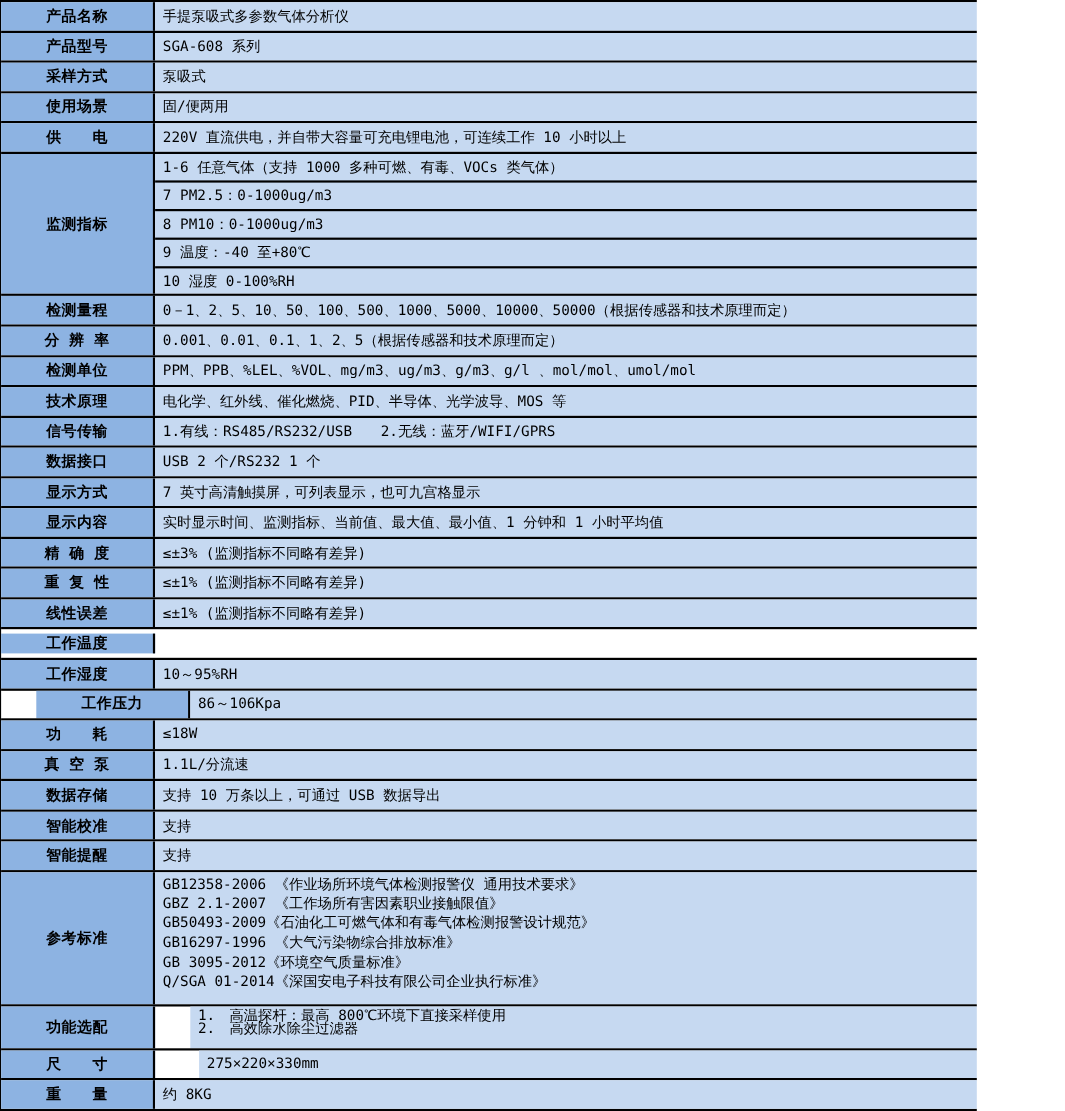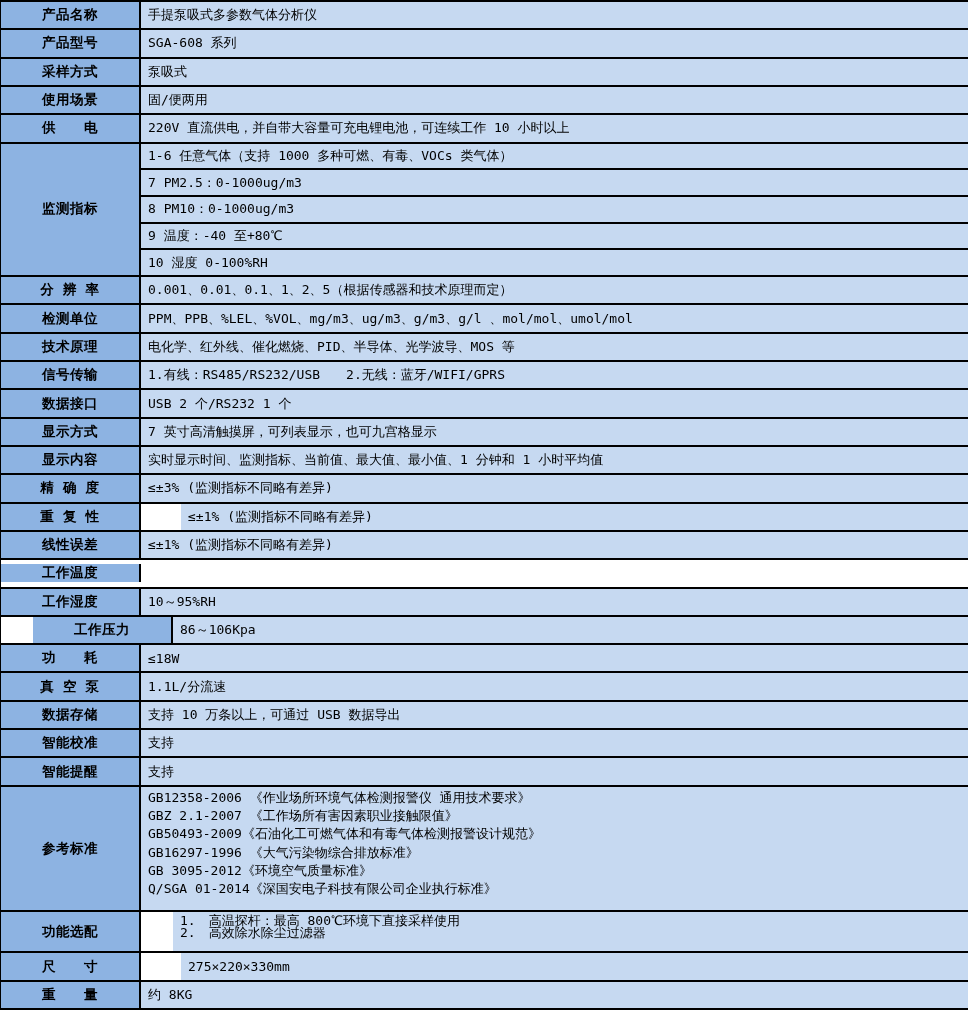--- a/index.html
+++ b/index.html
@@ -5,21 +5,21 @@
   :root{
     --label-bg:#8db3e2;
     --value-bg:#c6d9f1;
     --border:#000000;
     --text:#000000;
   }
   *{box-sizing:border-box;margin:0;padding:0;}
   html,body{width:968px;height:1010px;overflow:hidden;background:#fff;}
   body{font-family:"DejaVu Sans Mono","Liberation Mono",monospace;color:var(--text);}
   .spec-table{
-    width:968px;height:1010px;
+    width:888px;height:1010px;
     display:flex;flex-direction:column;
     border-top:2px solid var(--border);
     border-bottom:2px solid var(--border);
     border-left:1px solid var(--border);
   }
   .spec-row{
     display:flex;flex-basis:0;min-height:0;
   }
   .spec-row + .spec-row{border-top:2px solid var(--border);}
   .label-cell{
@@ -97,20 +97,26 @@
     <div class="label-cell">监测指标</div>
     <div class="value-area">
         <div class="value-cell">1-6 任意气体（支持 1000 多种可燃、有毒、VOCs 类气体）</div>
         <div class="value-cell">7 PM2.5：0-1000ug/m3</div>
         <div class="value-cell">8 PM10：0-1000ug/m3</div>
         <div class="value-cell">9 温度：-40 至+80℃</div>
         <div class="value-cell">10 湿度 0-100%RH</div>
       </div>
   </div>
 
+  <div class="spec-row" style="flex-grow: 27;">
+    <div class="label-cell">检测量程</div>
+    <div class="value-area">
+        <div class="value-cell">0－1、2、5、10、50、100、500、1000、5000、10000、50000（根据传感器和技术原理而定）</div>
+      </div>
+  </div>
 
   <div class="spec-row" style="flex-grow: 27;">
     <div class="label-cell">分 辨 率</div>
     <div class="value-area">
         <div class="value-cell">0.001、0.01、0.1、1、2、5（根据传感器和技术原理而定）</div>
       </div>
   </div>
 
   <div class="spec-row" style="flex-grow: 27;">
     <div class="label-cell">检测单位</div>
@@ -154,21 +160,21 @@
       </div>
   </div>
 
   <div class="spec-row" style="flex-grow: 27;">
     <div class="label-cell">精 确 度</div>
     <div class="value-area">
         <div class="value-cell">≤±3% (监测指标不同略有差异)</div>
       </div>
   </div>
 
-  <div class="spec-row" style="flex-grow: 27; gap: 40px;">
+  <div class="spec-row" style="flex-grow: 27;">
     <div class="label-cell">重 复 性</div>
     <div class="value-area">
         <div class="value-cell">≤±1% (监测指标不同略有差异)</div>
       </div>
   </div>
 
   <div class="spec-row" style="flex-grow: 27;">
     <div class="label-cell">线性误差</div>
     <div class="value-area">
         <div class="value-cell">≤±1% (监测指标不同略有差异)</div>

